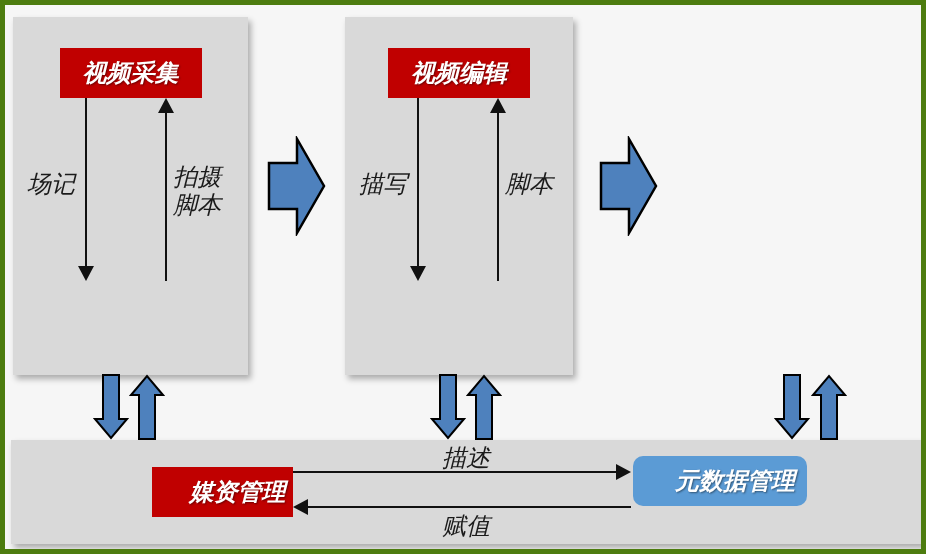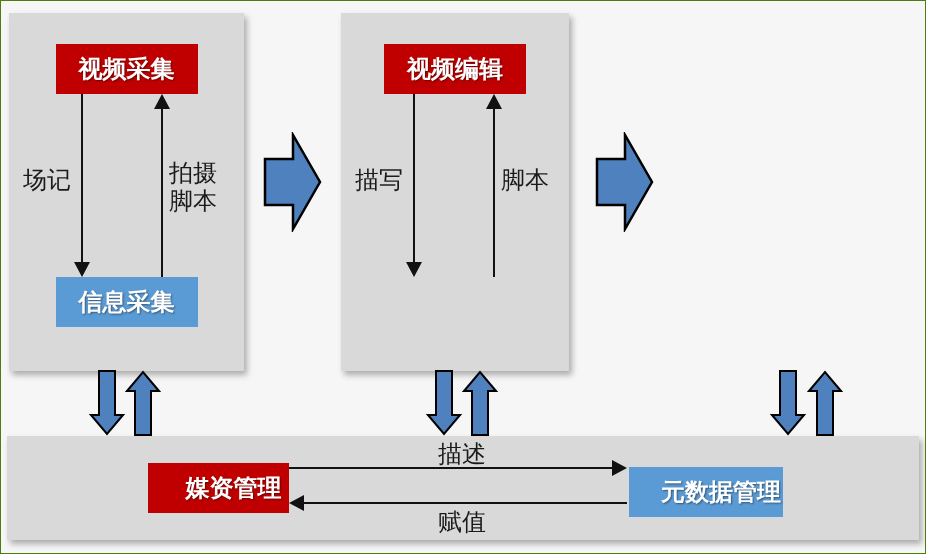--- a/index.html
+++ b/index.html
@@ -4,23 +4,24 @@
 <style>
   html,body{margin:0;padding:0;}
   body{
     font-family:"Liberation Sans","DejaVu Sans",sans-serif;
     background:#e9e9e9;
   }
   #stage{
     position:relative;
     width:926px;height:554px;
     background:#f6f6f6;
-    border:1px solid #4d7c0f;
+    border:5px solid #4d7c0f;
     box-sizing:border-box;
     overflow:hidden;
+    font-style:italic;
   }
   
   .panel{
     position:absolute;top:12px;height:358px;
     background:var(--panel,#D9D9D9);
     box-shadow:3px 4px 6px rgba(0,0,0,0.30);
   }
   #panel1{left:8px;width:235px;}
   #panel2{left:340px;width:228px;}
   #panel3{left:690px;width:226px;}
@@ -69,21 +70,21 @@
     box-shadow:3px 4px 6px rgba(0,0,0,0.30);
   }
   .bar-node{
     position:absolute;height:50px;box-sizing:border-box;
     display:flex;align-items:center;justify-content:center;
     color:#fff;font-size:24px;font-weight:700;white-space:nowrap;
     text-shadow:1px 1px 2px rgba(0,0,0,0.45);
     padding-left:30px;
   }
   #barRed{left:141px;top:27px;width:141px;background:var(--red,#C00000);}
-  #barBlue{left:622px;top:31px;width:154px;background:var(--blue,#5B9BD5);}
+  #barBlue{left:622px;top:16px;width:174px;background:var(--blue,#5B9BD5);border-radius:10px;}
 
   .h-arrow{position:absolute;height:16px;}
   #hTop{left:282px;top:24px;width:338px;}
   #hBottom{left:282px;top:59px;width:338px;}
   .h-arrow .shaft{position:absolute;top:7px;height:2px;background:#111;}
   #hTop .shaft{left:0;width:323px;}
   #hBottom .shaft{left:15px;width:323px;}
   #hTop .head{position:absolute;right:0;top:0;width:0;height:0;
     border-top:8px solid transparent;border-bottom:8px solid transparent;border-left:15px solid #111;}
   #hBottom .head{position:absolute;left:0;top:0;width:0;height:0;
@@ -106,21 +107,20 @@
         <div class="shaft"></div>
         <div class="head"></div>
       </div>
     <div class="t-arrow up">
         <div class="shaft"></div>
         <div class="head"></div>
       </div>
     <div class="v-label left">场记</div>
     <div class="v-label right two-line">拍摄
 脚本</div>
-    <div class="node blue">信息采集</div>
   </div>
 
   <div class="panel" id="panel2">
     <div class="node red">视频编辑</div>
     <div class="t-arrow down">
         <div class="shaft"></div>
         <div class="head"></div>
       </div>
     <div class="t-arrow up">
         <div class="shaft"></div>

